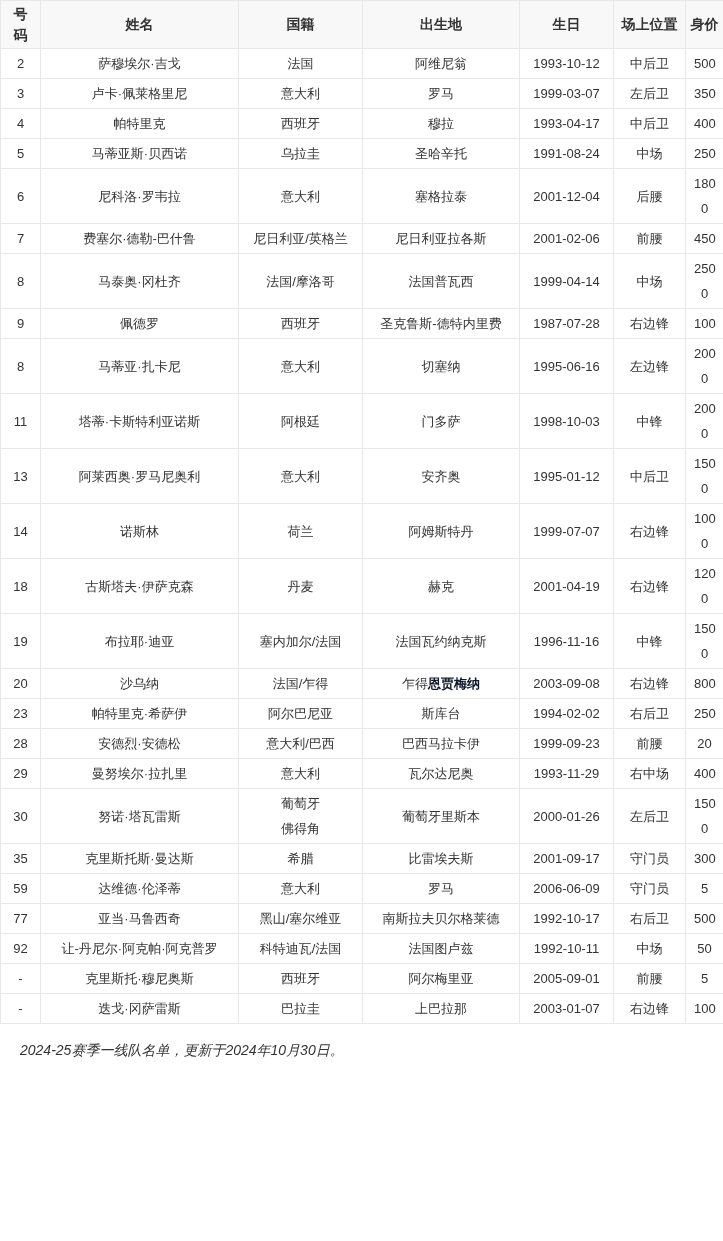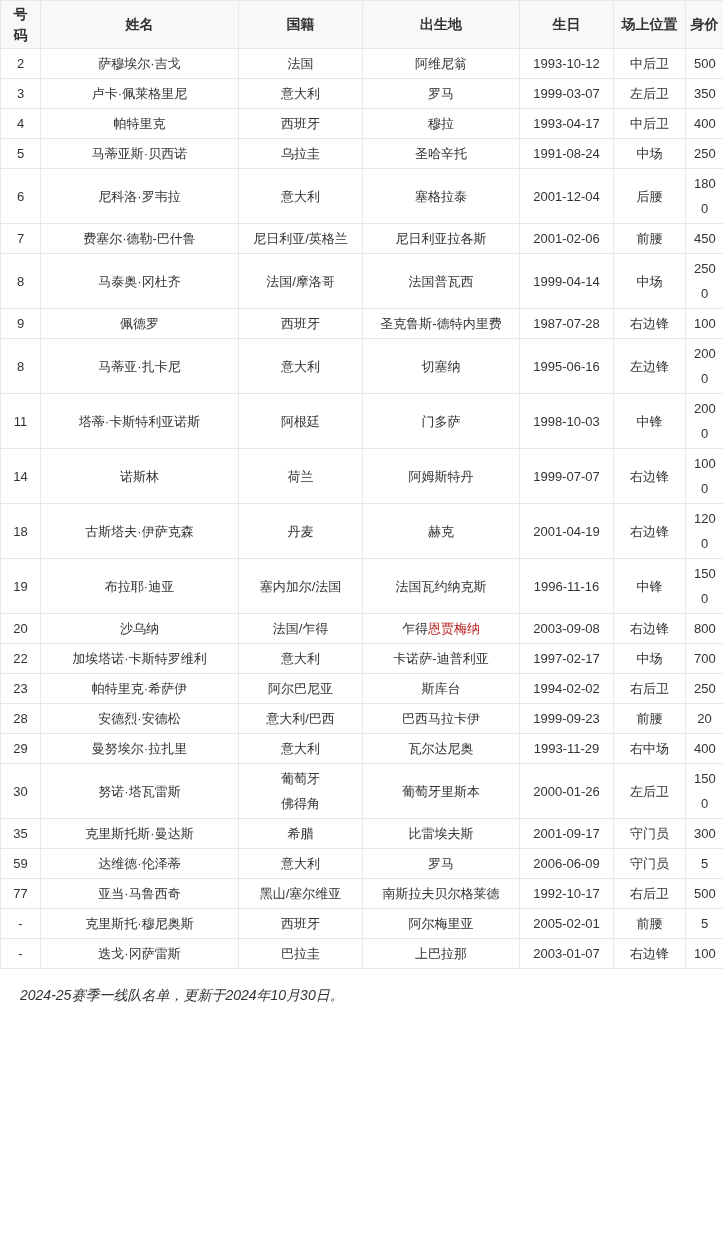--- a/index.html
+++ b/index.html
@@ -44,23 +44,24 @@
   }
   .col-number    { width: 40px;  }
   .col-name      { width: 198px; }
   .col-nation    { width: 124px; }
   .col-birthplace{ width: 157px; }
   .col-birthday  { width: 94px;  }
   .col-position  { width: 72px;  }
   .col-value     { width: 38px;  }
   td.cell-value { padding: 2px 4px; }
   a.bp-link {
-    color: #b91c1c;
+    color: #0f172a;
     text-decoration: none;
     cursor: pointer;
+    font-weight: bold;
   }
   .caption {
     font-style: italic;
     font-size: 14px;
     color: #333333;
     margin: 16px 0 0 20px;
     line-height: 20px;
   }
 </style>
 </head>
@@ -179,20 +180,30 @@
           <td class="cell-number">11</td>
           <td class="cell-name">塔蒂·卡斯特利亚诺斯</td>
           <td class="cell-nationality">阿根廷</td>
           <td class="cell-birthplace">门多萨</td>
           <td class="cell-birthday">1998-10-03</td>
           <td class="cell-position">中锋</td>
           <td class="cell-value">200
 0</td>
         </tr>
         <tr>
+          <td class="cell-number">13</td>
+          <td class="cell-name">阿莱西奥·罗马尼奥利</td>
+          <td class="cell-nationality">意大利</td>
+          <td class="cell-birthplace">安齐奥</td>
+          <td class="cell-birthday">1995-01-12</td>
+          <td class="cell-position">中后卫</td>
+          <td class="cell-value">150
+0</td>
+        </tr>
+        <tr>
           <td class="cell-number">14</td>
           <td class="cell-name">诺斯林</td>
           <td class="cell-nationality">荷兰</td>
           <td class="cell-birthplace">阿姆斯特丹</td>
           <td class="cell-birthday">1999-07-07</td>
           <td class="cell-position">右边锋</td>
           <td class="cell-value">100
 0</td>
         </tr>
         <tr>
@@ -216,29 +227,20 @@
 0</td>
         </tr>
         <tr>
           <td class="cell-number">20</td>
           <td class="cell-name">沙乌纳</td>
           <td class="cell-nationality">法国/乍得</td>
           <td class="cell-birthplace">乍得<a class="bp-link">恩贾梅纳</a></td>
           <td class="cell-birthday">2003-09-08</td>
           <td class="cell-position">右边锋</td>
           <td class="cell-value">800</td>
-        </tr>
-        <tr>
-          <td class="cell-number">22</td>
-          <td class="cell-name">加埃塔诺·卡斯特罗维利</td>
-          <td class="cell-nationality">意大利</td>
-          <td class="cell-birthplace">卡诺萨-迪普利亚</td>
-          <td class="cell-birthday">1997-02-17</td>
-          <td class="cell-position">中场</td>
-          <td class="cell-value">700</td>
         </tr>
         <tr>
           <td class="cell-number">23</td>
           <td class="cell-name">帕特里克·希萨伊</td>
           <td class="cell-nationality">阿尔巴尼亚</td>
           <td class="cell-birthplace">斯库台</td>
           <td class="cell-birthday">1994-02-02</td>
           <td class="cell-position">右后卫</td>
           <td class="cell-value">250</td>
         </tr>
@@ -292,25 +294,34 @@
         <tr>
           <td class="cell-number">77</td>
           <td class="cell-name">亚当·马鲁西奇</td>
           <td class="cell-nationality">黑山/塞尔维亚</td>
           <td class="cell-birthplace">南斯拉夫贝尔格莱德</td>
           <td class="cell-birthday">1992-10-17</td>
           <td class="cell-position">右后卫</td>
           <td class="cell-value">500</td>
         </tr>
         <tr>
+          <td class="cell-number">92</td>
+          <td class="cell-name">让-丹尼尔·阿克帕·阿克普罗</td>
+          <td class="cell-nationality">科特迪瓦/法国</td>
+          <td class="cell-birthplace">法国图卢兹</td>
+          <td class="cell-birthday">1992-10-11</td>
+          <td class="cell-position">中场</td>
+          <td class="cell-value">50</td>
+        </tr>
+        <tr>
           <td class="cell-number">-</td>
           <td class="cell-name">克里斯托·穆尼奥斯</td>
           <td class="cell-nationality">西班牙</td>
           <td class="cell-birthplace">阿尔梅里亚</td>
-          <td class="cell-birthday">2005-02-01</td>
+          <td class="cell-birthday">2005-09-01</td>
           <td class="cell-position">前腰</td>
           <td class="cell-value">5</td>
         </tr>
         <tr>
           <td class="cell-number">-</td>
           <td class="cell-name">迭戈·冈萨雷斯</td>
           <td class="cell-nationality">巴拉圭</td>
           <td class="cell-birthplace">上巴拉那</td>
           <td class="cell-birthday">2003-01-07</td>
           <td class="cell-position">右边锋</td>

